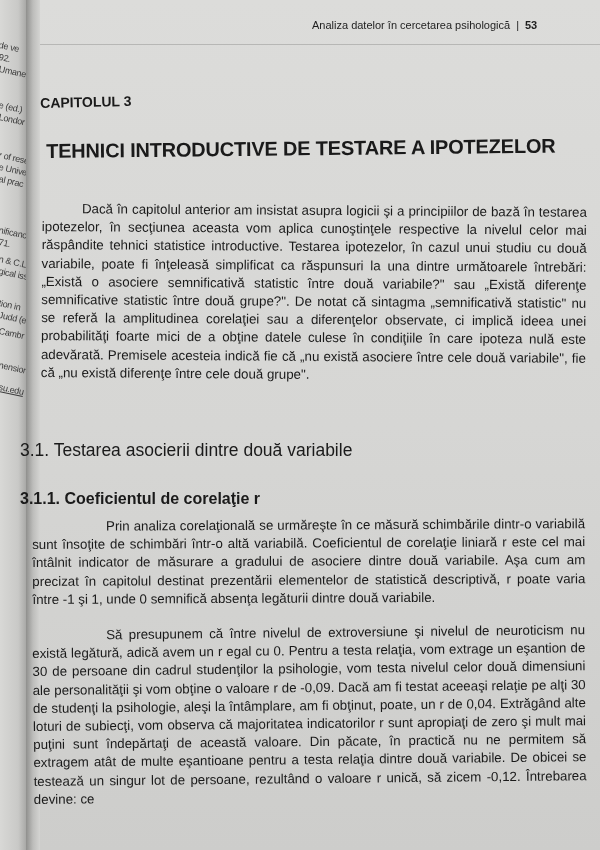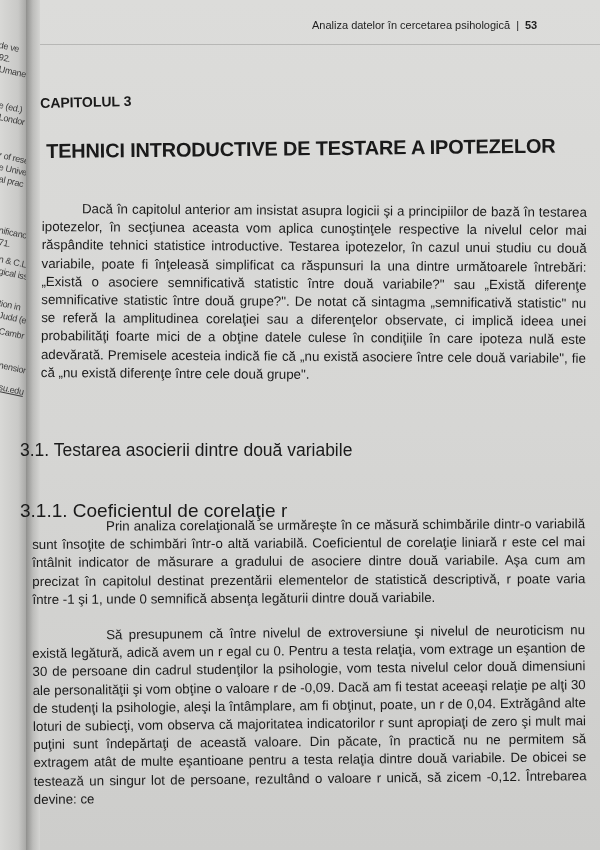--- a/index.html
+++ b/index.html
@@ -50,21 +50,21 @@
       position: absolute; font-size: 13.3px; line-height: 18.2px; text-align: justify;
       color: #1a1a1a;
     }
     .para .ind { display: inline-block; width: 40px; }
     .p1 { left: 2px; top: 200px; width: 545px; transform: rotate(0.4deg); transform-origin: left top; }
     .sec-title {
       position: absolute; left: -20px; top: 440px; font-size: 17.5px; font-weight: normal;
       white-space: nowrap;
     }
     .subsec-title {
-      position: absolute; left: -20px; top: 500px; font-size: 19px; font-weight: normal;
+      position: absolute; left: -20px; top: 490px; font-size: 16px; font-weight: bold;
       white-space: nowrap;
     }
     .p2 { left: -8px; top: 518px; width: 553px; transform: rotate(-0.3deg); transform-origin: left top; }
     .p2 .ind { width: 74px; }
     .p3 { left: -8px; top: 627px; width: 553px; transform: rotate(-0.6deg); transform-origin: left top; }
     .p3 .ind { width: 74px; }
   </style>
 </head>
 <body>
 

